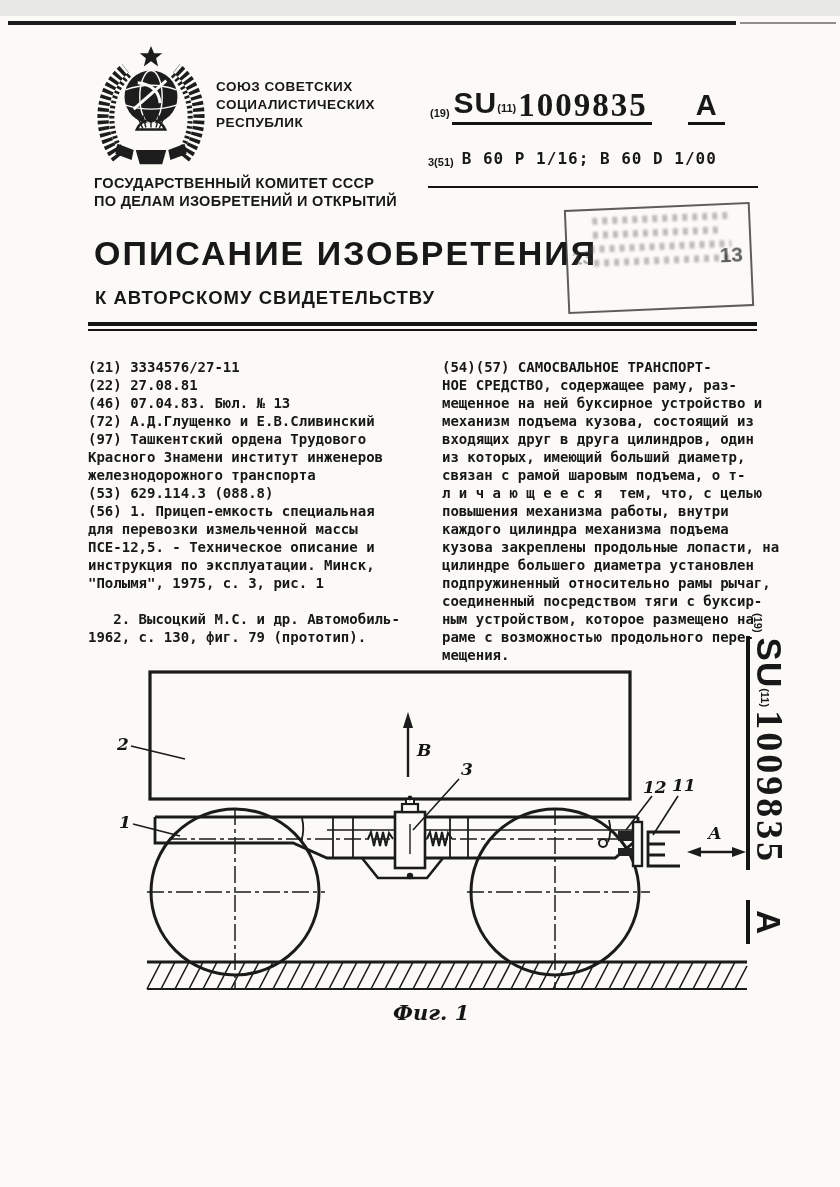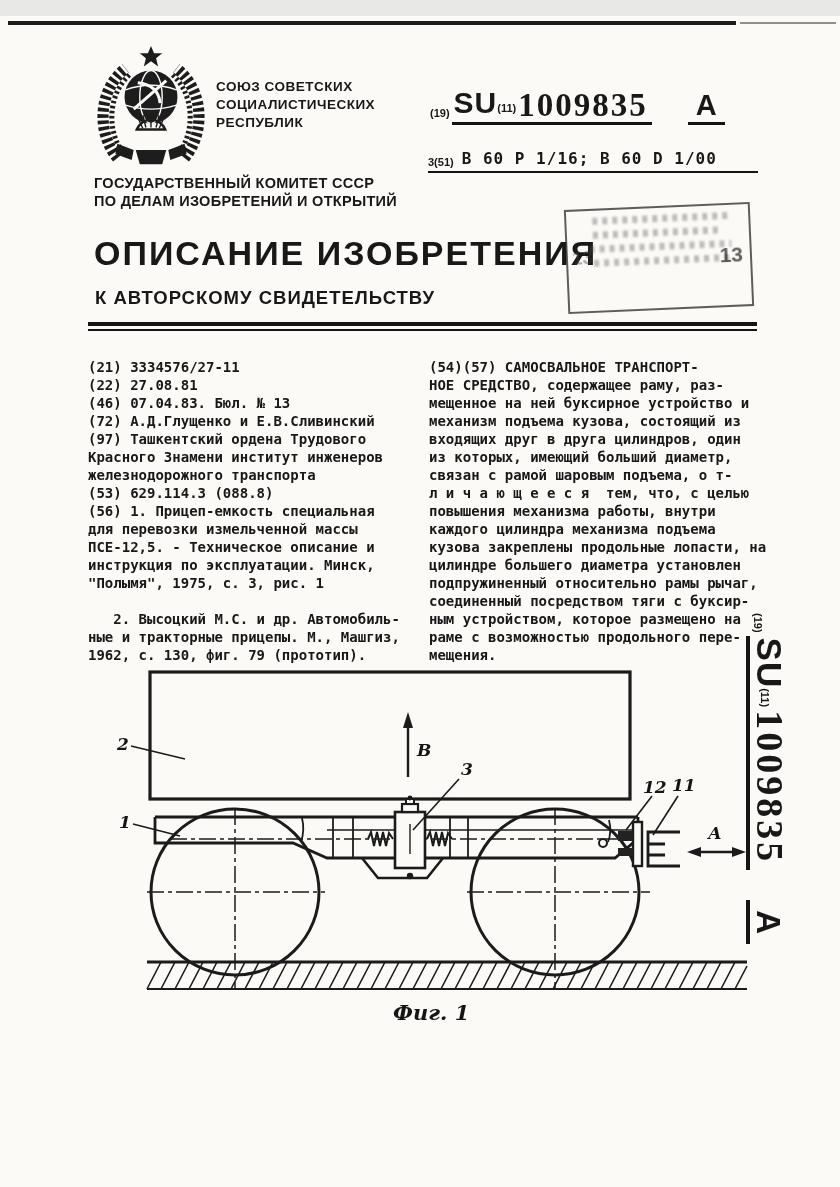--- a/index.html
+++ b/index.html
@@ -21,38 +21,38 @@
   .rule{position:absolute;left:88px;top:306px;width:669px;height:3px;border-top:4px solid #141414;border-bottom:2px solid #141414;}
 
   
   .pubnum{position:absolute;left:430px;top:70px;display:flex;align-items:flex-end;white-space:nowrap;}
   .pubnum .tiny{font-size:11px;font-weight:bold;margin:0 2px 6px 0;}
   .pub-group{display:flex;align-items:flex-end;border-bottom:3px solid #141414;padding:0 4px 2px 2px;}
   .pub-su{font-size:30px;font-weight:bold;letter-spacing:1px;}
   .pub-digits{font-family:"Liberation Serif",serif;font-size:33px;font-weight:bold;letter-spacing:2px;line-height:30px;}
   .pub-kind{font-size:29px;font-weight:bold;border-bottom:3px solid #141414;margin-left:36px;padding:0 8px 4px 8px;line-height:26px;}
 
-  .ipc-row{position:absolute;left:428px;top:133px;width:330px;border-bottom:2.5px solid #141414;padding-bottom:3px;display:flex;align-items:flex-end;white-space:nowrap;}
+  .ipc-row{position:absolute;left:428px;top:133px;width:330px;border-bottom:2.5px solid #141414;padding-bottom:18px;display:flex;align-items:flex-end;white-space:nowrap;}
   .ipc-row .tiny{font-size:11px;font-weight:bold;margin-right:8px;}
   .ipc{font-family:"DejaVu Sans Mono",monospace;font-weight:bold;font-size:16px;letter-spacing:1px;}
 
   
   .stamp{position:absolute;left:566px;top:190px;width:182px;height:100px;border:2.5px solid rgba(40,40,40,.75);
     transform:rotate(-2.5deg);color:#3a3a3a;}
   .stamp .smudge{height:7px;margin:7px 18px 0 26px;opacity:.38;filter:blur(1.1px);
     background:repeating-linear-gradient(90deg,#555 0 5px,transparent 5px 10px);}
   .stamp .smudge.s2{margin-right:30px}
   .stamp .smudge.s3{margin-left:22px}
   .stamp-13-left{position:absolute;left:4px;top:36px;font-size:19px;font-weight:bold;opacity:.42;filter:blur(.6px);}
   .stamp-13-right{position:absolute;right:7px;top:38px;font-size:21px;font-weight:bold;opacity:.8;filter:blur(.4px);}
 
   
   .col{position:absolute;top:342px;font-family:"DejaVu Sans Mono",monospace;font-weight:bold;font-size:14px;line-height:18px;}
   .col-left{left:88px;width:335px;}
-  .col-right{left:429px;width:340px;}
+  .col-right{left:442px;width:340px;}
   .line{white-space:pre;min-height:18px;}
 
   
   .figure{position:absolute;left:75px;top:646px;width:700px;height:378px;}
   .figure svg{width:100%;height:100%;}
   .fig-label{font-family:"DejaVu Serif",serif;font-style:italic;font-weight:bold;font-size:17px;fill:#151515;}
   .fig-caption{font-family:"DejaVu Serif",serif;font-style:italic;font-weight:bold;font-size:21px;fill:#151515;}
 
   
   .sidebar{position:absolute;left:802px;top:597px;width:356px;height:56px;
@@ -149,21 +149,20 @@
       <div class="line">Красного Знамени институт инженеров</div>
       <div class="line">железнодорожного транспорта</div>
       <div class="line">(53) 629.114.3 (088.8)</div>
       <div class="line">(56) 1. Прицеп-емкость специальная</div>
       <div class="line">для перевозки измельченной массы</div>
       <div class="line">ПСЕ-12,5. - Техническое описание и</div>
       <div class="line">инструкция по эксплуатации. Минск,</div>
       <div class="line">"Полымя", 1975, с. 3, рис. 1</div>
       <div class="line"></div>
       <div class="line">   2. Высоцкий М.С. и др. Автомобиль-</div>
-      <div class="line">ные и тракторные прицепы. М., Машгиз,</div>
       <div class="line">1962, с. 130, фиг. 79 (прототип).</div>
     </div>
   <div class="col col-right">
       <div class="line">(54)(57) САМОСВАЛЬНОЕ ТРАНСПОРТ-</div>
       <div class="line">НОЕ СРЕДСТВО, содержащее раму, раз-</div>
       <div class="line">мещенное на ней буксирное устройство и</div>
       <div class="line">механизм подъема кузова, состоящий из</div>
       <div class="line">входящих друг в друга цилиндров, один</div>
       <div class="line">из которых, имеющий больший диаметр,</div>
       <div class="line">связан с рамой шаровым подъема, о т-</div>

